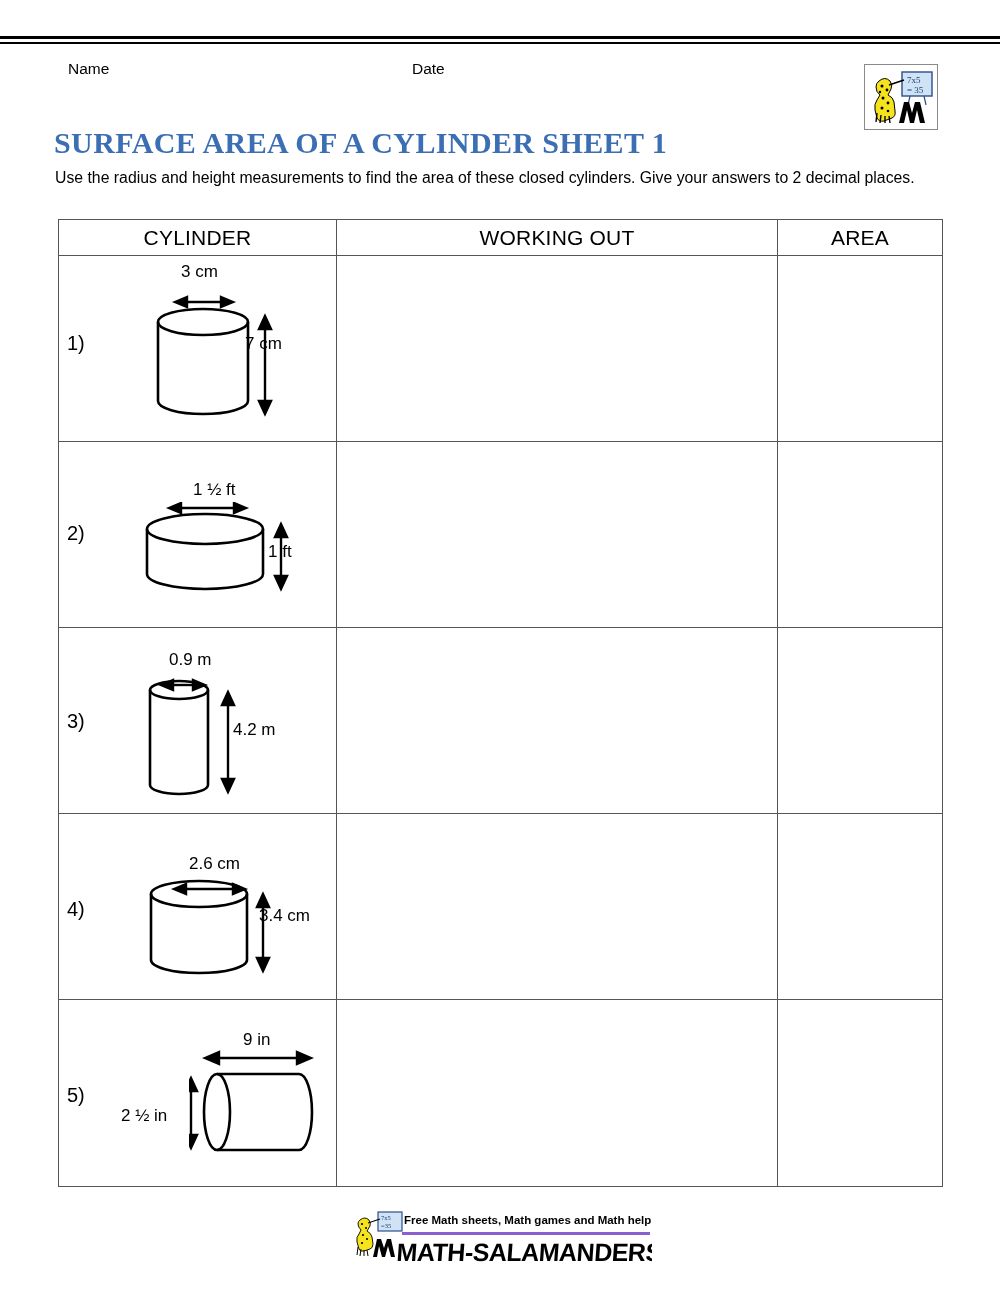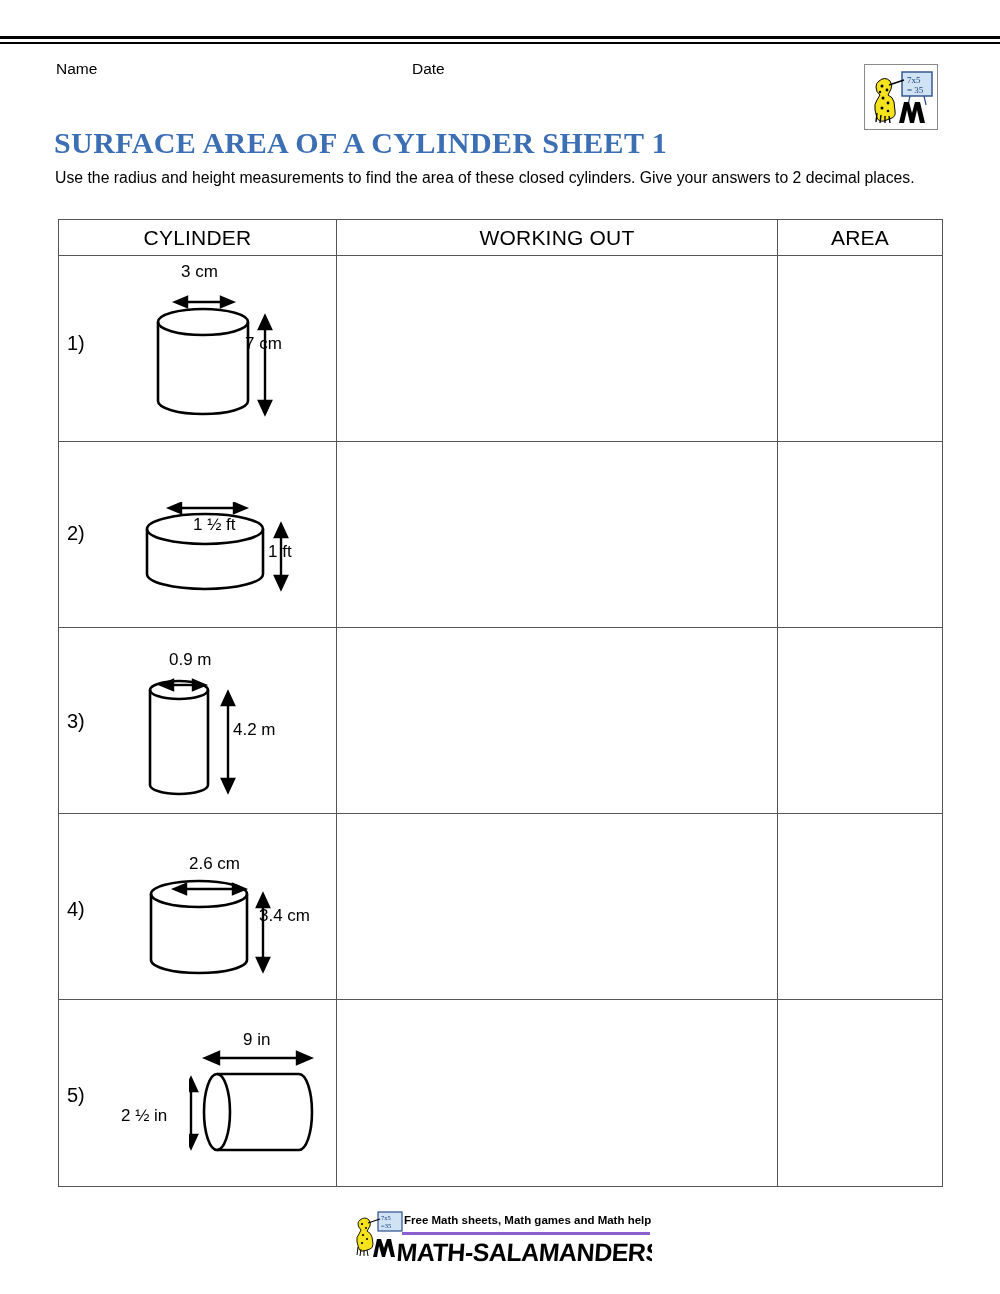--- a/index.html
+++ b/index.html
@@ -24,21 +24,21 @@
     border-bottom: 2px solid #000;
   }
 
   
   .meta-row {
     position: absolute;
     left: 56px; top: 60px;
     width: 880px; height: 22px;
   }
   .meta-name {
-    position: absolute; left: 0; top: 0;
+    position: absolute; left: 12px; top: 0;
     font-size: 15.5px;
   }
   .meta-date {
     position: absolute; left: 356px; top: 0;
     font-size: 15.5px;
     text-align: right;
   }
 
   
   .logo-box {
@@ -251,21 +251,21 @@
         </div>
       </td>
       <td></td>
       <td></td>
     </tr>
 
     <tr class="body-row">
       <td class="cyl-cell">
         <div class="cyl-inner">
           <span class="row-num" style="top:80px;">2)</span>
-          <span class="lbl" style="left:134px; top:38px;margin-top:35px;">1 ½ ft</span>
+          <span class="lbl" style="left:134px; top:38px;">1 ½ ft</span>
           <span class="lbl" style="left:209px; top:100px;">1 ft</span>
           <svg class="fig" style="left:60px; top:60px;" width="220" height="120" viewBox="0 0 220 120">
             <g fill="none" stroke="#000" stroke-width="2.6">
               <ellipse cx="86" cy="27" rx="58" ry="15"></ellipse>
               <path d="M28 27 L28 72"></path>
               <path d="M144 27 L144 72"></path>
               <path d="M28 72 a58 15 0 0 0 116 0"></path>
             </g>
 
             <g stroke="#000" stroke-width="2.4" fill="#000">

